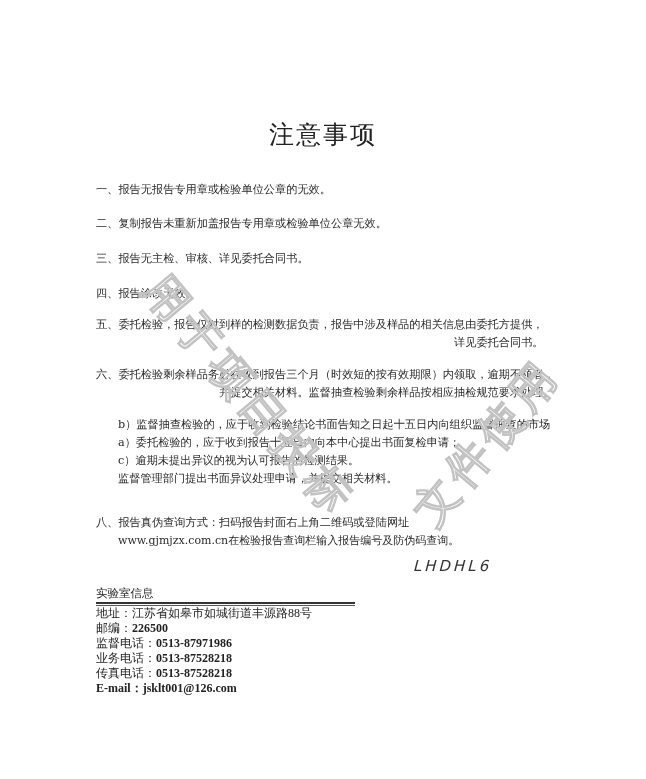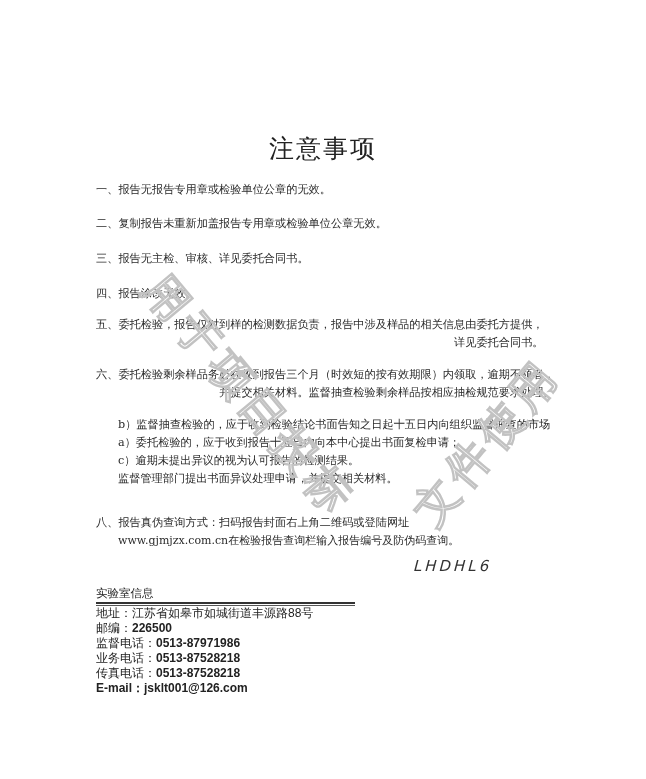--- a/index.html
+++ b/index.html
@@ -1,26 +1,26 @@
 <!DOCTYPE html>
 <html><head>
   <meta charset="utf-8">
   <style>
     html, body { margin: 0; padding: 0; background: #ffffff; }
     body { width: 646px; height: 779px; position: relative; overflow: hidden;
       font-family: "DejaVu Serif", "Liberation Serif", serif; color: #222; }
     .title { position: absolute; left: 0; width: 646px; top: 118px; text-align: center;
-      font-size: 25px; letter-spacing: 2px; color: #222; font-family: "DejaVu Serif", serif; margin-top: 14px; }
+      font-size: 25px; letter-spacing: 2px; color: #222; font-family: "DejaVu Serif", serif; }
     .item { position: absolute; left: 96px; font-size: 11.2px; line-height: 18px; color: #2a2a2a; white-space: nowrap; }
     .indent { padding-left: 22px; display: block; text-align: right; }
     .sub { padding-left: 22px; display: block; }
     .url-line { font-size: 11px; padding-left: 22px; display: block; }
     .sig { position: absolute; left: 414px; top: 557px; font-family: "DejaVu Sans", sans-serif;
       font-size: 15px; letter-spacing: 3px; color: #333; font-style: italic; transform: skewX(-4deg); }
-    .lab { position: absolute; left: 96px; top: 586px; font-family: Liberation Sans, sans-serif; color: #222; }
+    .lab { position: absolute; left: 96px; top: 586px; font-family: Liberation Serif, serif; color: #222; }
     .lab-title { font-size: 11.5px; height: 15px; line-height: 15px; }
     .rule1 { width: 259px; height: 2px; background: #333; margin-top: 1px; }
     .rule2 { width: 259px; height: 1px; background: #555; margin-top: 1px; }
     .lab-row { font-size: 12px; line-height: 15px; font-weight: bold; white-space: nowrap; }
     .lab-row .k { font-weight: normal; text-align: right; }
     .wm { position: absolute; font-size: 44px; font-weight: bold; color: transparent;
       -webkit-text-stroke: 1px #c2c2c2; font-family: "DejaVu Sans", sans-serif;
       letter-spacing: 6px; white-space: nowrap; transform-origin: left top; }
     .wm1 { left: 175px; top: 262px; transform: rotate(50deg); }
     .wm2 { left: 400px; top: 500px; transform: rotate(-50deg); }

